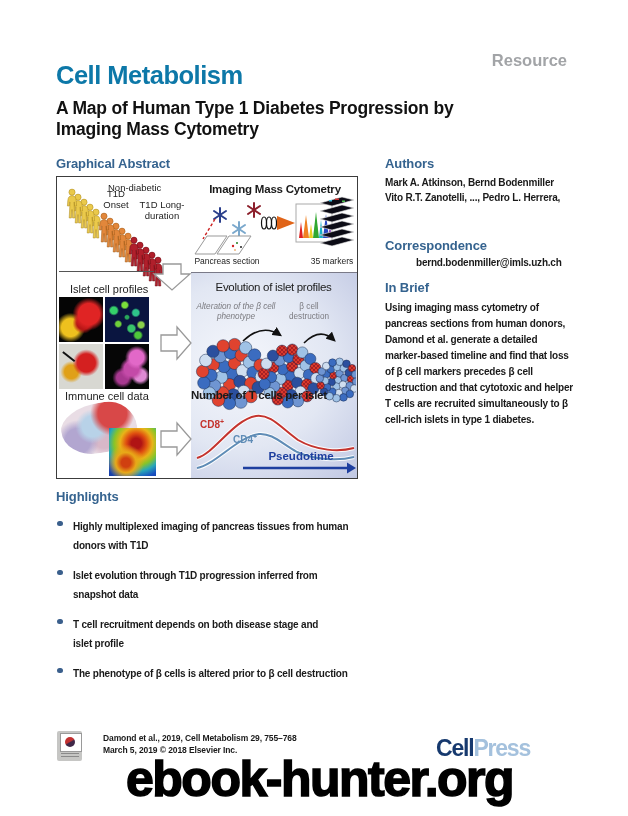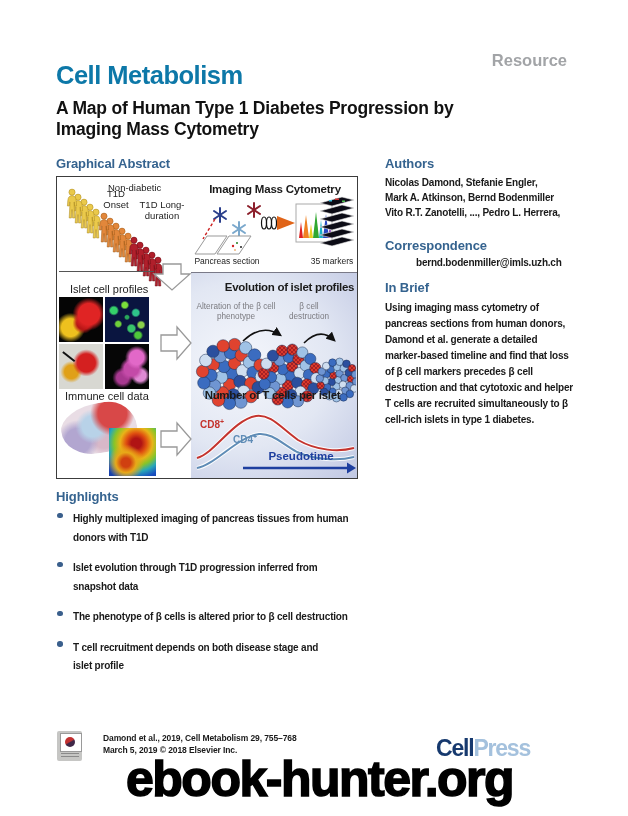--- a/index.html
+++ b/index.html
@@ -17,21 +17,21 @@
   .shead{font-size:13px;font-weight:bold;color:#35638f;letter-spacing:-0.1px;}
 
   
   .authors-txt{left:385px;top:175px;width:230px;font-size:10px;font-weight:bold;line-height:15px;letter-spacing:-0.2px;}
   .corr-email{left:385px;top:257px;width:230px;font-size:10px;font-weight:bold;letter-spacing:-0.2px;padding-left:31px;}
   .inbrief-txt{left:385px;top:300px;width:235px;font-size:10px;font-weight:bold;line-height:16px;
                letter-spacing:-0.2px;white-space:pre-line;}
 
   
   .hl-list{left:56px;top:508px;width:330px;list-style:none;margin:0;padding:0;}
-  .hl-item{position:relative;margin:0 0 12px 0;padding-left:17px;}
+  .hl-item{position:relative;margin:8px 0 12px 0;padding-left:17px;}
   .hl-dot{position:absolute;left:1px;top:4.5px;width:5.5px;height:5.5px;border-radius:50%;background:#3a5f8c;}
   .hl-text{font-size:10px;font-weight:bold;line-height:15.5px;letter-spacing:-0.2px;white-space:pre-line;}
 
   
   .ga-box{left:56px;top:176px;width:302px;height:303px;border:1.5px solid #3c3c3c;
           box-sizing:border-box;background:#fff;}
   .ga-box .abs{z-index:3;}
   .evo-panel{left:134px;top:94.5px;right:0;bottom:0;z-index:1 !important;
              background:radial-gradient(ellipse 120% 90% at 30% 45%, #f5f7fc 0%, #e2e7f3 45%, #b3bbdc 100%);
              border-top:1px solid #7a7a88;}
@@ -39,27 +39,27 @@
 
   .ga-lbl{font-size:9.5px;line-height:1.15;color:#222;}
   .lbl-nd{left:3px;top:6px;width:70px;padding-left:48px;}
   .lbl-t1d{left:40px;top:12px;width:38px;text-align:center;}
   .lbl-long{left:82px;top:23px;width:46px;text-align:center;}
   .imc-title{left:138px;top:6px;width:160px;text-align:center;font-size:11.5px;font-weight:bold;
              letter-spacing:-0.2px;white-space:nowrap;}
   .lbl-pancreas{left:126px;top:80px;width:88px;text-align:center;font-size:8.5px;}
   .lbl-markers{left:250px;top:80px;width:50px;text-align:center;font-size:8.5px;}
   .lbl-islet{left:13px;top:106px;font-size:11px;}
-  .evo-title{left:134px;top:104px;width:197px;text-align:center;font-size:11.5px;font-weight:bold;
+  .evo-title{left:134px;top:104px;width:165px;text-align:center;font-size:11.5px;font-weight:normal;
              letter-spacing:-0.3px;white-space:nowrap;}
   .evo-step{font-size:8.2px;color:#7b7b80;line-height:1.25;text-align:center;}
-  .evo-s1{left:138px;top:125px;width:82px;}
+  .evo-s1{left:138px;top:125px;width:82px;font-style:italic;}
   .evo-s2{left:226px;top:125px;width:52px;}
   .lbl-immune{left:8px;top:213px;font-size:11px;}
-  .chart-title{left:134px;top:212px;width:163px;text-align:center;font-size:11.5px;font-weight:bold;
+  .chart-title{left:134px;top:212px;width:133px;text-align:center;font-size:11.5px;font-weight:bold;
                letter-spacing:-0.3px;white-space:nowrap;}
   .cd-lbl{font-size:10px;font-weight:bold;}
   .cd8{left:143px;top:241px;color:#c4342e;}
   .cd4{left:176px;top:256px;color:#5f8cb6;}
   .cd-lbl sup{font-size:7px;}
   .pseudo{left:196px;top:273px;width:96px;text-align:center;font-size:11.5px;font-weight:bold;color:#1e3f9f;}
 
   .tile{width:44px;height:45px;}
   .t1{left:2px;top:120px;background:
       radial-gradient(circle at 68% 38%, #e02424 0 26%, transparent 40%),
@@ -369,21 +369,20 @@
     <div class="abs tile t1"></div>
     <div class="abs tile t2"></div>
     <div class="abs tile t3"></div>
     <div class="abs tile t4"></div>
     <div class="abs tsne"></div>
     <div class="abs hmap"></div>
   </div>
 
   <div class="abs shead" style="left:385px;top:156px;">Authors</div>
   <div class="abs authors-txt">
-    <div>Nicolas Damond, Stefanie Engler,</div>
     <div>Mark A. Atkinson, Bernd Bodenmiller</div>
     <div>Vito R.T. Zanotelli, ..., Pedro L. Herrera,</div>
   </div>
   <div class="abs shead" style="left:385px;top:238px;">Correspondence</div>
   <div class="abs corr-email">bernd.bodenmiller@imls.uzh.ch</div>
   <div class="abs shead" style="left:385px;top:280px;">In Brief</div>
   <div class="abs inbrief-txt">Using imaging mass cytometry of
 pancreas sections from human donors,
 Damond et al. generate a detailed
 marker-based timeline and find that loss
@@ -391,23 +390,23 @@
 destruction and that cytotoxic and helper
 T cells are recruited simultaneously to β
 cell-rich islets in type 1 diabetes.</div>
 
   <div class="abs shead" style="left:56px;top:489px;">Highlights</div>
   <ul class="abs hl-list">
     <li class="hl-item"><span class="hl-dot"></span><span class="hl-text">Highly multiplexed imaging of pancreas tissues from human
 donors with T1D</span></li>
     <li class="hl-item"><span class="hl-dot"></span><span class="hl-text">Islet evolution through T1D progression inferred from
 snapshot data</span></li>
-    <li class="hl-item"><span class="hl-dot"></span><span class="hl-text">The phenotype of β cells is altered prior to β cell destruction</span></li>
     <li class="hl-item"><span class="hl-dot"></span><span class="hl-text">T cell recruitment depends on both disease stage and
 islet profile</span></li>
+    <li class="hl-item"><span class="hl-dot"></span><span class="hl-text">The phenotype of β cells is altered prior to β cell destruction</span></li>
   </ul>
 
   <div class="abs fmark">
     <span class="fm-t">
         <span class="fm-c"></span>
       </span>
     <span class="fm-l" style="top:22px;"></span>
       <span class="fm-l" style="top:25px;"></span>
   </div>
   <div class="abs citation">

